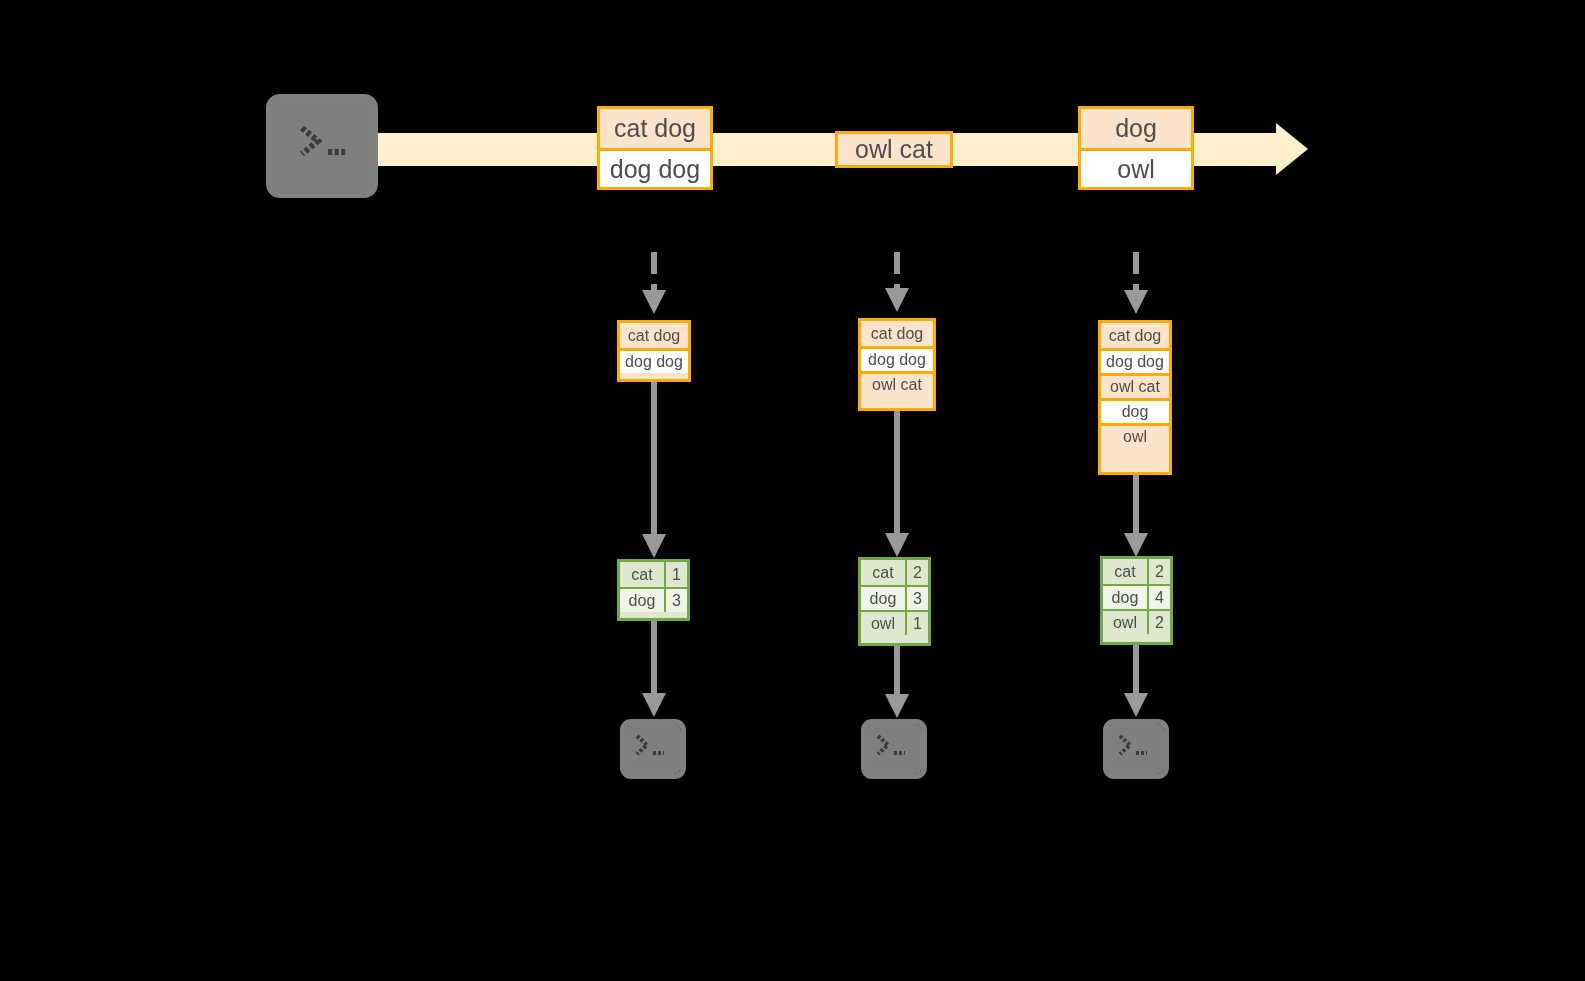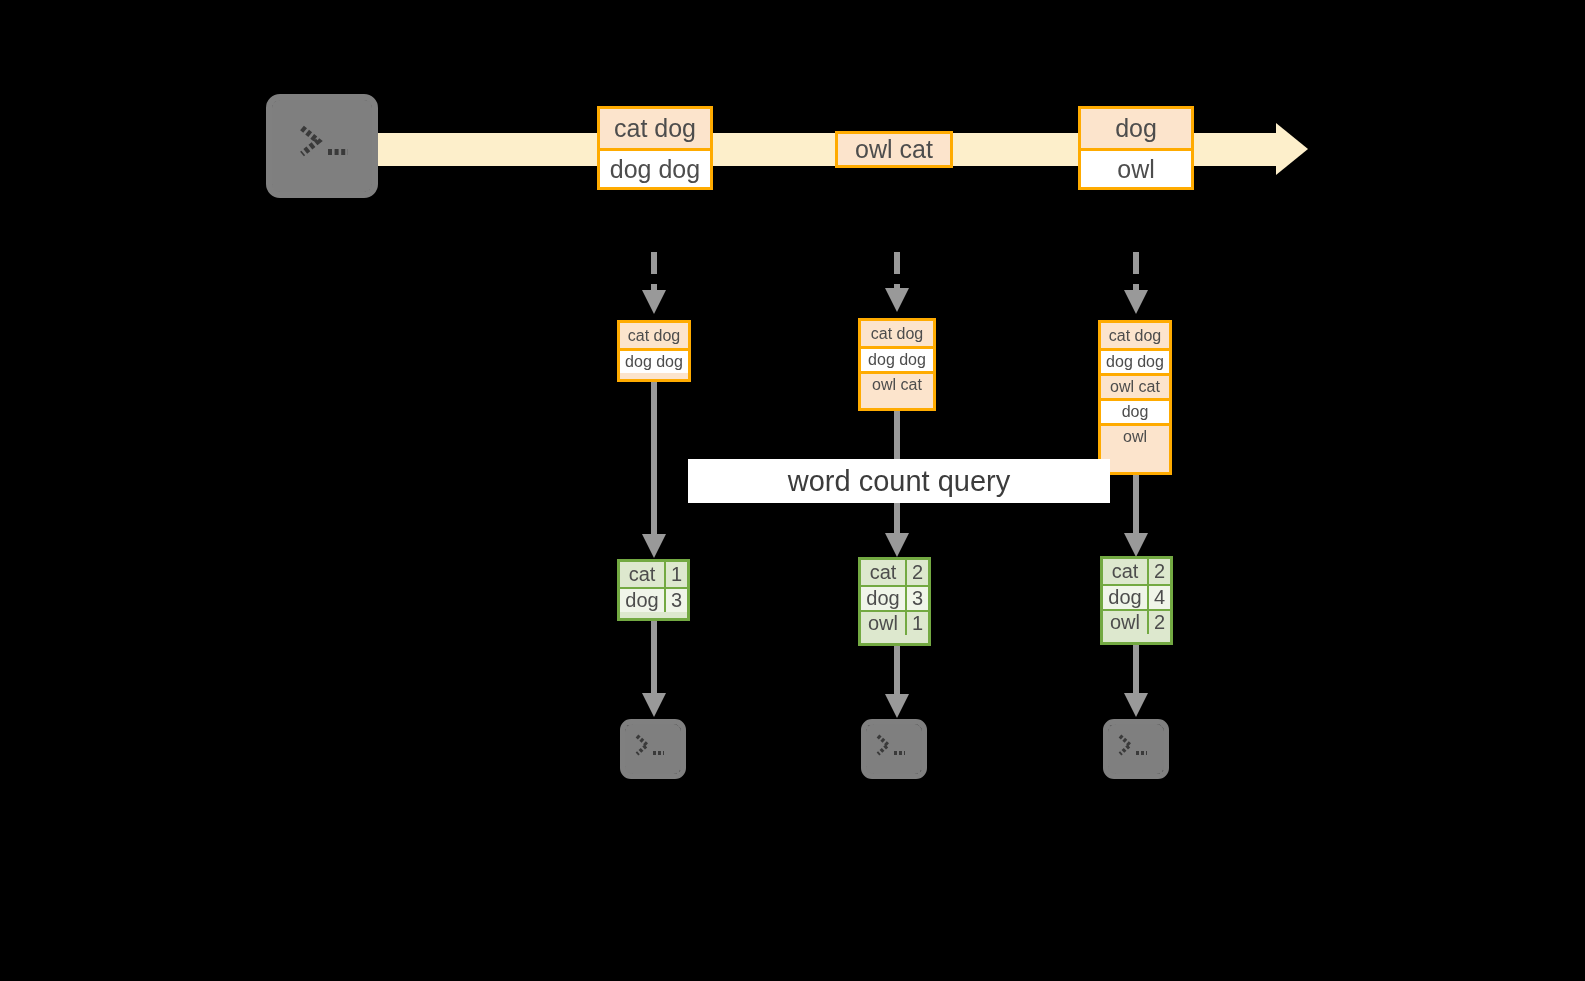--- a/index.html
+++ b/index.html
@@ -32,21 +32,21 @@
   
   .rec-small .rec-row{height:25px;font-size:16px;}
 
   
   .tbl{border:3px solid #73A942;background:#DDE8CE;box-sizing:border-box;}
   .tbl-row{display:flex;box-sizing:border-box;height:25px;}
   .tbl-row + .tbl-row{border-top:2px solid #73A942;}
   .tbl-row.shade-a .cell{background:#DDE8CE;}
   .tbl-row.shade-b .cell{background:#F0F5E9;}
   .cell{display:flex;align-items:center;justify-content:center;
-        color:#4D4D4D;font-size:20px;box-sizing:border-box;white-space:nowrap;}
+        color:#4D4D4D;font-size:16px;box-sizing:border-box;white-space:nowrap;}
   .cell.k{width:48px;}
   .cell.v{width:25px;border-left:2px solid #73A942;}
 
   
   .term{position:absolute;box-sizing:border-box;
         background:#7F7F7F;border:6px solid #808080;border-radius:14px;
         background-image:
           repeating-linear-gradient(45deg,
             rgba(0,0,0,.30) 0 2px, rgba(255,255,255,0) 2px 5px);
         background-clip:border-box;}
@@ -128,23 +128,20 @@
   </svg>
   <svg class="gsvg" style="left:883px;top:411px;width:28px;height:150px;" viewBox="0 0 28 150">
     <line x1="14" y1="0" x2="14" y2="128" stroke="#999999" stroke-width="6"></line>
     <path d="M2 122 L14 146 L26 122 Z" fill="#999999"></path>
   </svg>
   <svg class="gsvg" style="left:1122px;top:475px;width:28px;height:86px;" viewBox="0 0 28 86">
     <line x1="14" y1="0" x2="14" y2="64" stroke="#999999" stroke-width="6"></line>
     <path d="M2 58 L14 82 L26 58 Z" fill="#999999"></path>
   </svg>
 
-  <div class="abs qband" style="left:688px;top:459px;width:422px;height:44px;">
-    <span style="font-size:29px;">word count query</span>
-  </div>
 
   <div class="abs tbl" style="left:617px;top:559px;width:73px;height:62px;">
     <div class="tbl-row shade-a">
       <div class="cell k">cat</div>
       <div class="cell v">1</div>
     </div>
     <div class="tbl-row shade-b">
       <div class="cell k">dog</div>
       <div class="cell v">3</div>
     </div>

